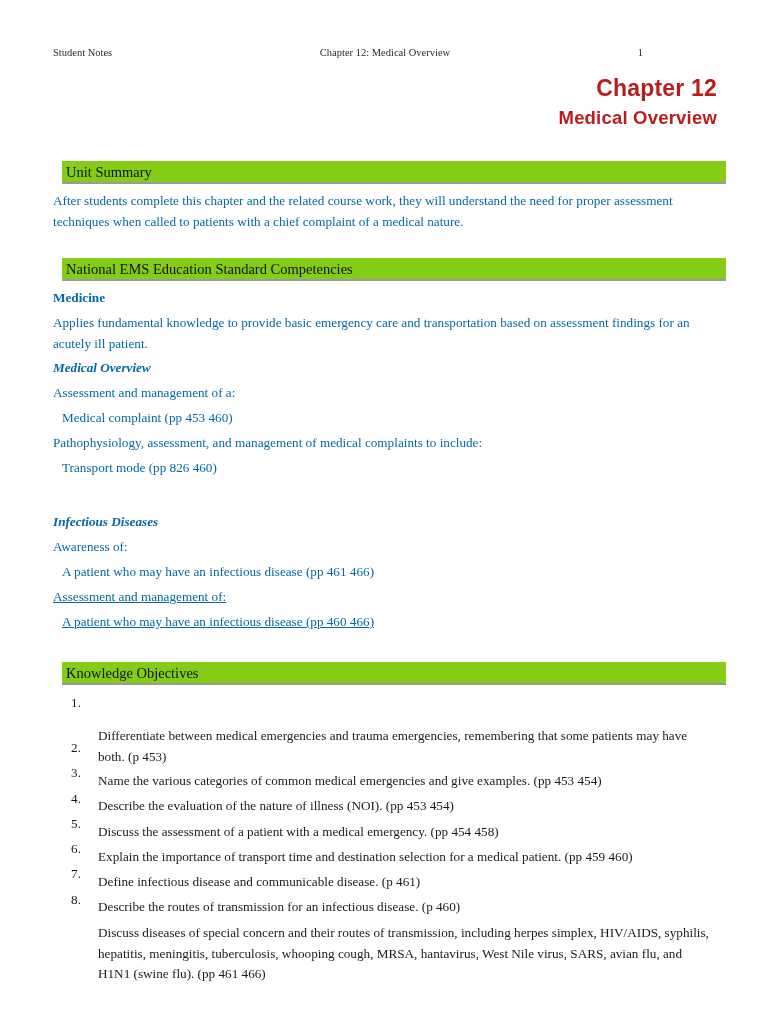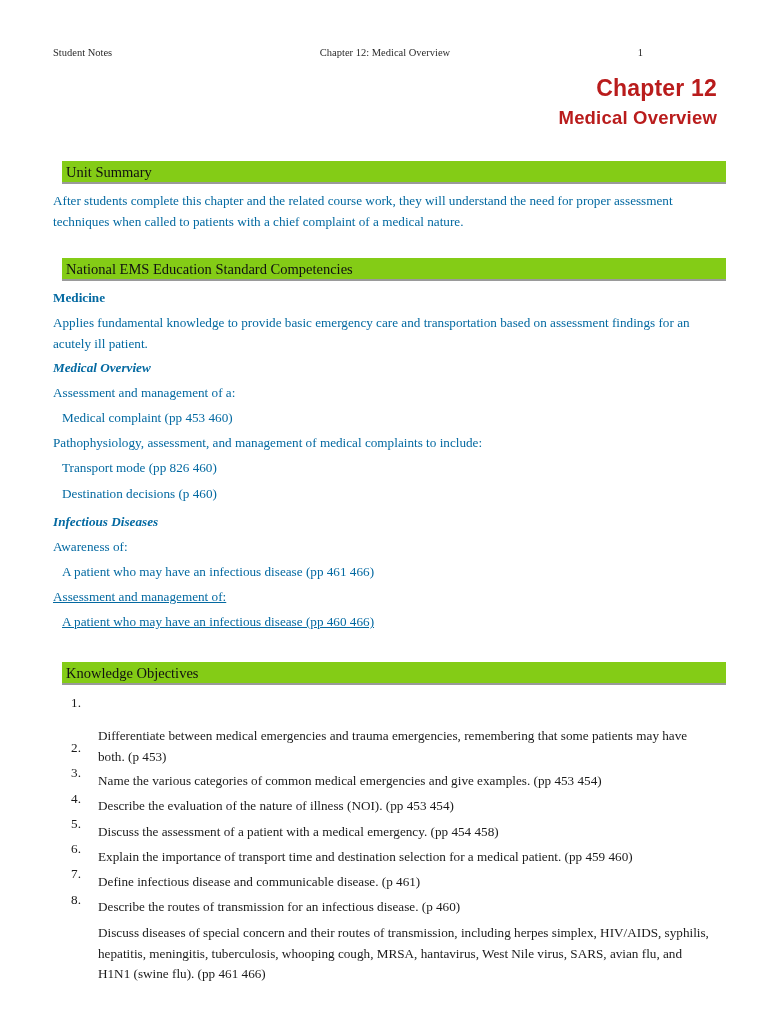--- a/index.html
+++ b/index.html
@@ -158,21 +158,20 @@
   <div class="body-block b-bolditalic" style="left:53px; top:358px; width:650px;">Medical Overview</div>
 
   <div class="body-block" style="left:53px; top:383px; width:650px;">Assessment and management of a:</div>
 
   <div class="body-block" style="left:62px; top:408px; width:645px;">Medical complaint (pp 453  460)</div>
 
   <div class="body-block" style="left:53px; top:433px; width:655px;">Pathophysiology, assessment, and management of medical complaints to include:</div>
 
   <div class="body-block" style="left:62px; top:458px; width:645px;">Transport mode (pp 826  460)</div>
 
-  <div class="body-block" style="left:62px; top:484px; width:645px;">Destination decisions (p 460)</div>
 
   <div class="body-block b-bolditalic" style="left:53px; top:512px; width:650px;">Infectious Diseases</div>
 
   <div class="body-block" style="left:53px; top:537px; width:650px;">Awareness of:</div>
 
   <div class="body-block" style="left:62px; top:562px; width:645px;">A patient who may have an infectious disease (pp 461  466)</div>
 
   <div class="body-block" style="left:53px; top:587px; width:650px;text-decoration:underline;">Assessment and management of:</div>
 
   <div class="body-block" style="left:62px; top:612px; width:645px;text-decoration:underline;">A patient who may have an infectious disease (pp 460  466)</div>

